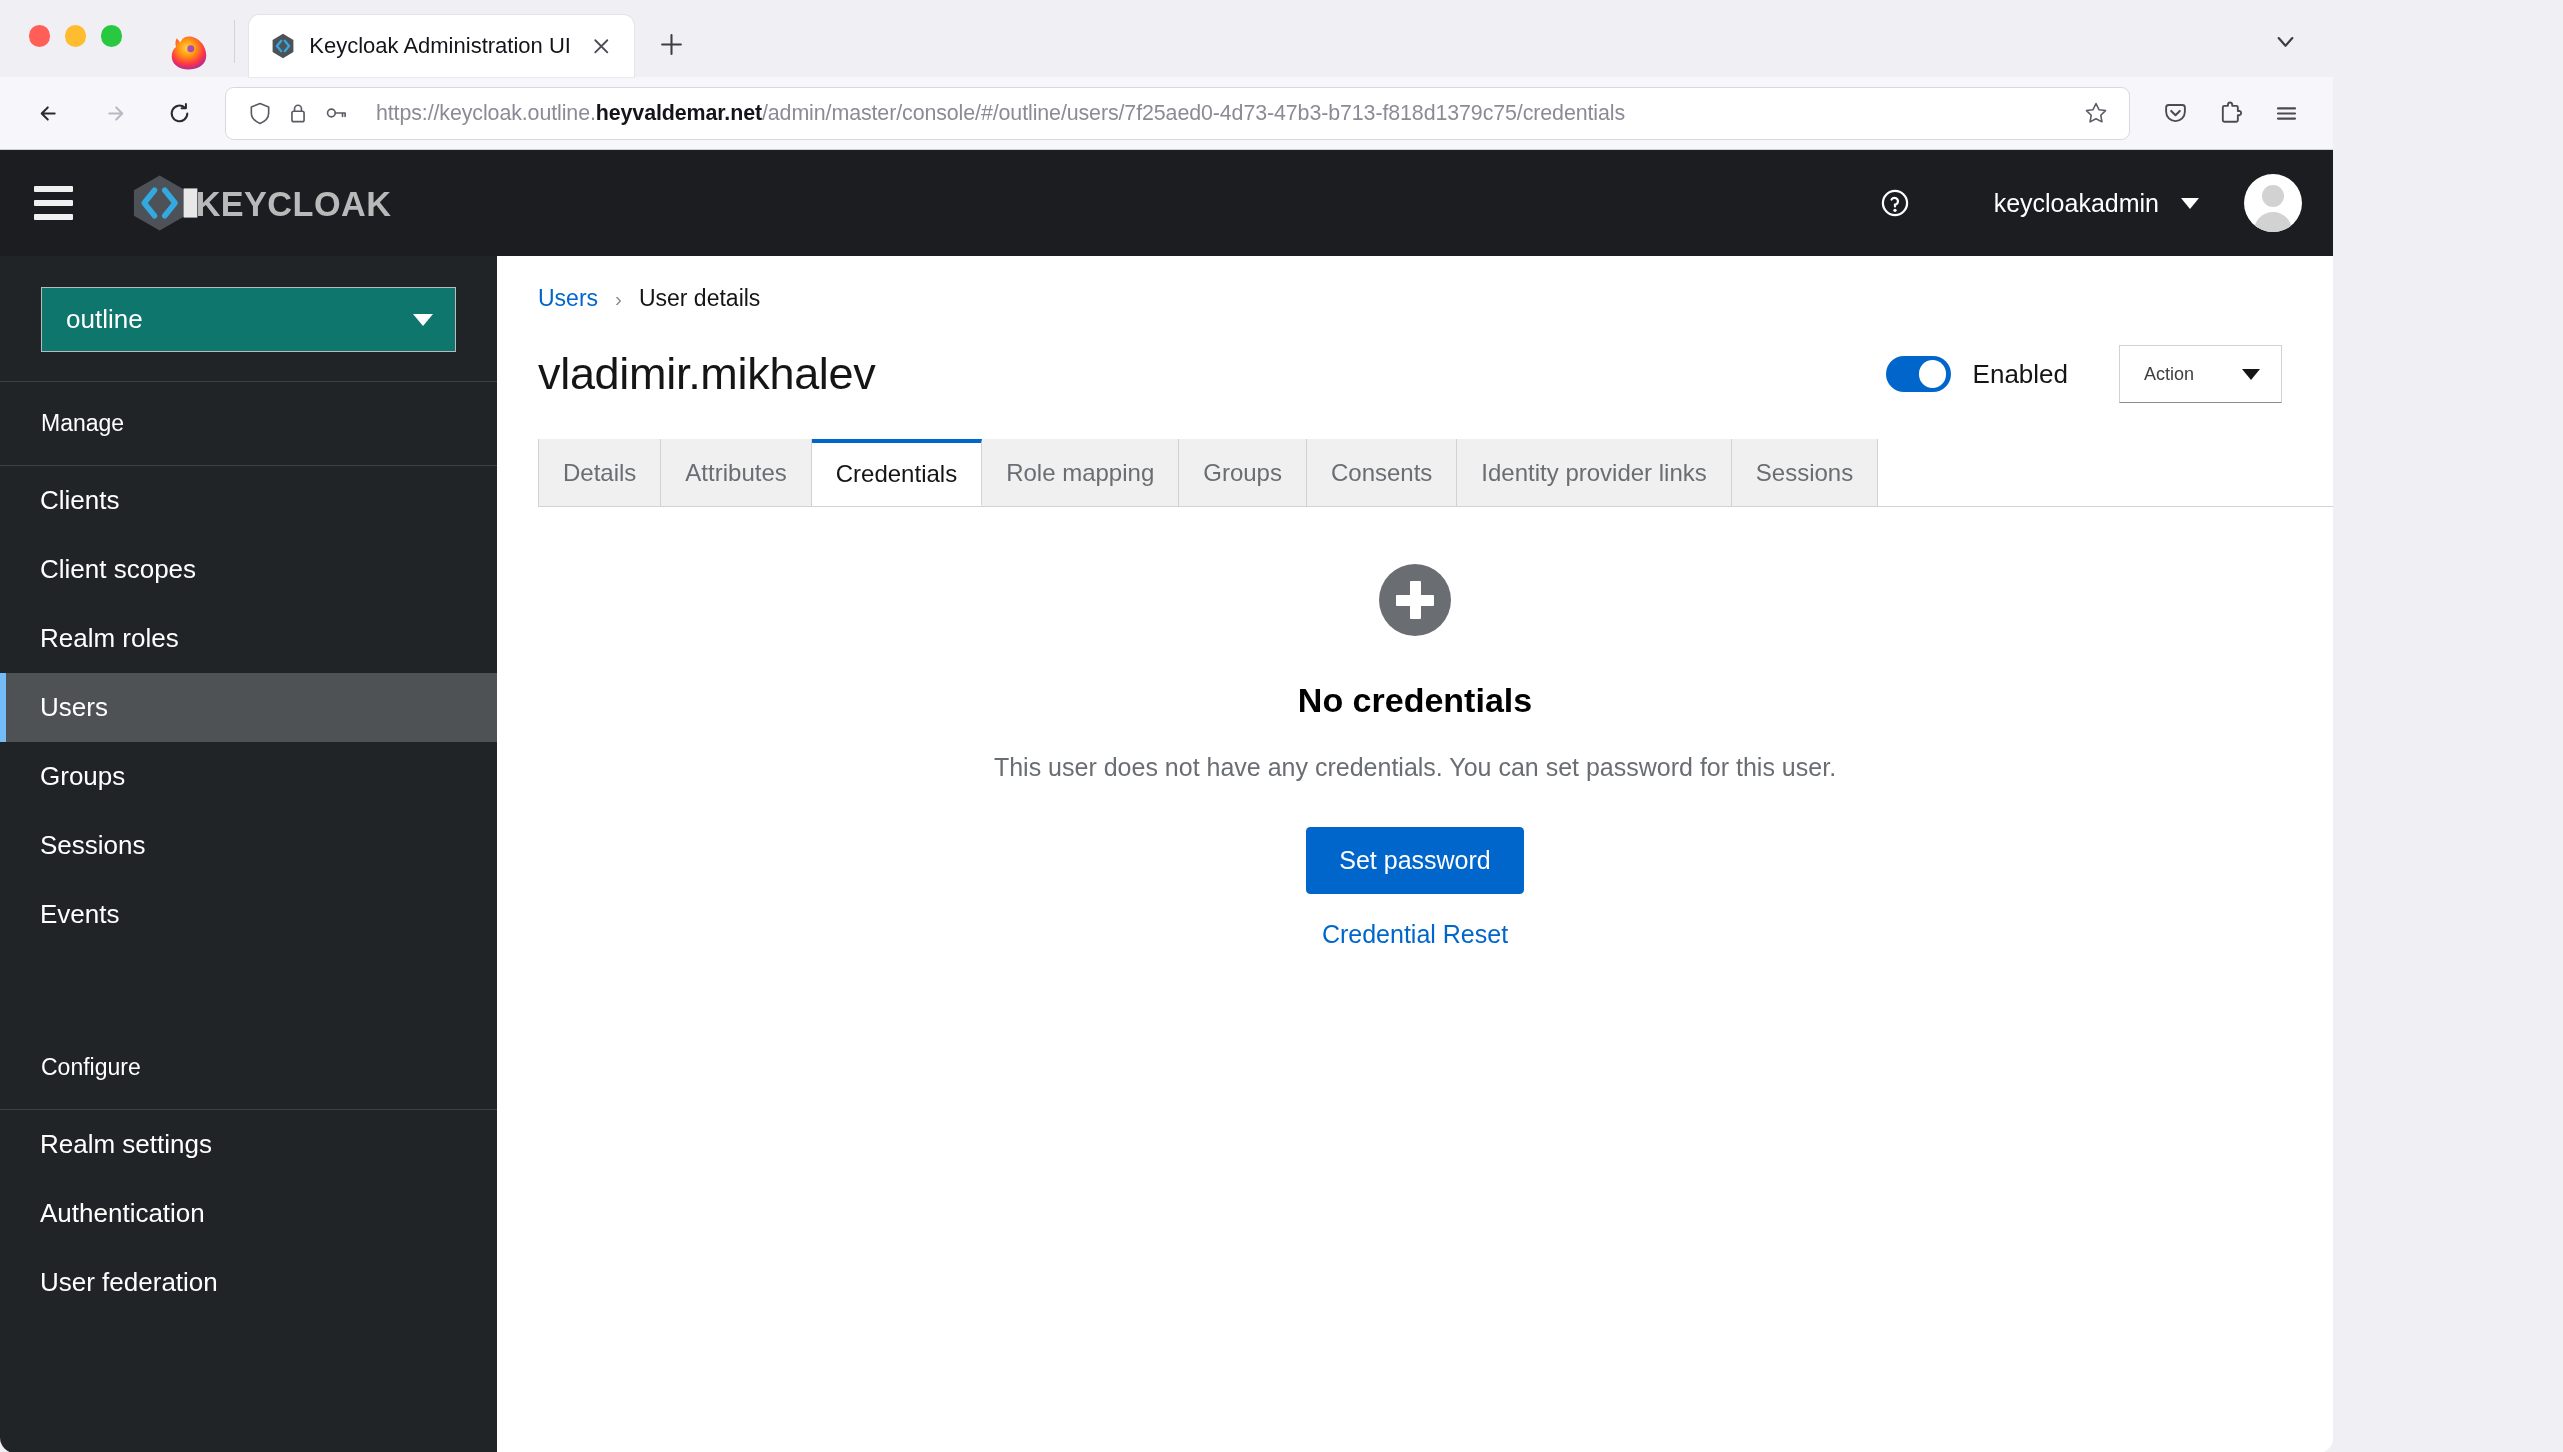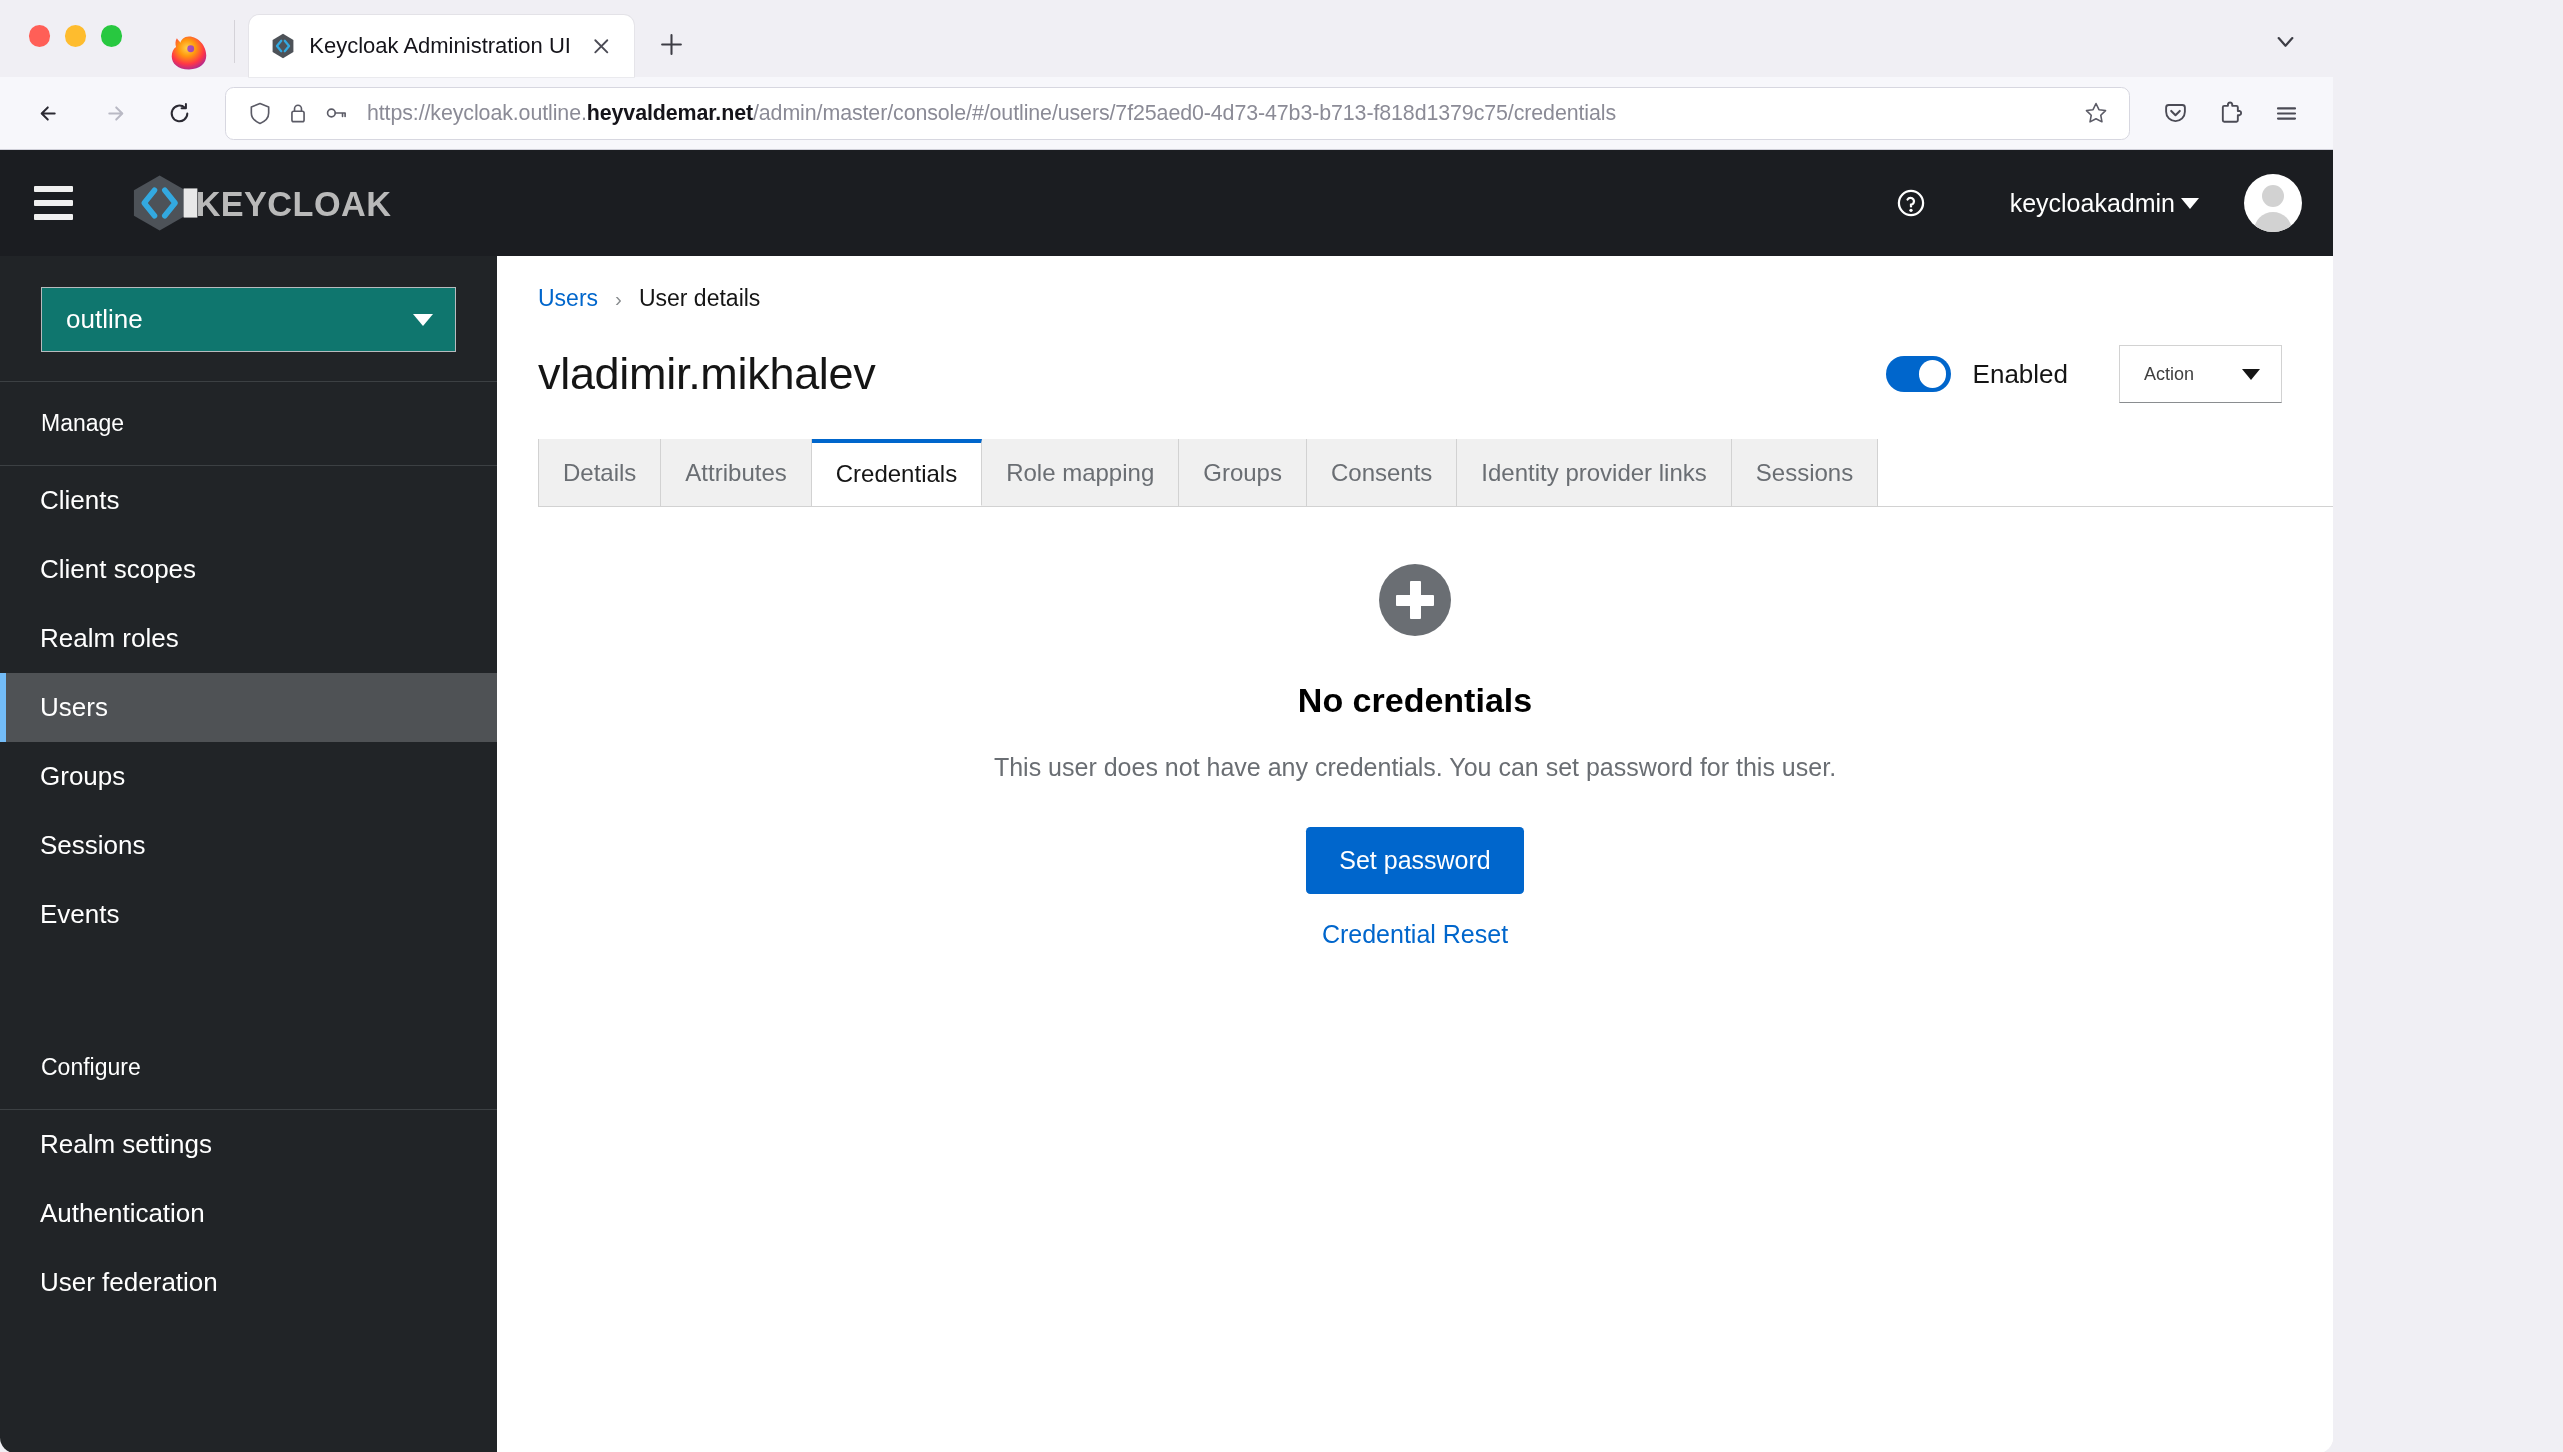--- a/index.html
+++ b/index.html
@@ -85,42 +85,42 @@
     background: #ffffff;
     border: 0.9px solid #d7d7e0;
     border-radius: 8.6px;
     display: flex; align-items: center;
     padding: 0 13.7px 0 15.4px; gap: 0;
   }
   .url-icon { width: 38px; height: 38px; display: flex; align-items: center; justify-content: center; flex: 0 0 auto; }
   .url-text {
     flex: 1; font-size: 21.4px; color: #8b8b96;
     white-space: nowrap; overflow: hidden;
-    margin-left: 12px; letter-spacing: -0.1px;
+    margin-left: 21px; letter-spacing: -0.1px;
   }
   .url-text b { color: #15141a; font-weight: 700; }
   .url-star { width: 39px; height: 39px; display: flex; align-items: center; justify-content: center; }
   .toolbtn { width: 50px; height: 50px; margin-left: 5.1px; display: flex; align-items: center; justify-content: center; border-radius: 6.9px; }
 
   
   .app { flex: 1; display: flex; flex-direction: column; background: #fff; min-height: 0; }
 
   .kc-header {
     height: 106px; flex: 0 0 106px;
     background: #1b1d21;
     display: flex; align-items: center;
     padding: 0 31px 0 34px;
   }
   .burger { width: 50px; height: 50px; display: flex; flex-direction: column; justify-content: center; gap: 7.7px; cursor: pointer; }
   .burger span { display: block; width: 39px; height: 6px; background: #f0f0f0; border-radius: 0.9px; }
   .kc-logo { display: flex; align-items: center; margin-left: 43px; gap: 0; }
   .kc-logo svg { display: block; }
   .kc-header-spacer { flex: 1; }
   .help-icon { width: 48px; height: 48px; display: flex; align-items: center; justify-content: center; }
-  .kc-user { display: flex; align-items: center; gap: 6px; margin-left: 75px; }
+  .kc-user { display: flex; align-items: center; gap: 22px; margin-left: 75px; }
   .kc-username { color: #fff; font-size: 25px; }
   .caret-down { width: 0; height: 0; border-left: 9.4px solid transparent; border-right: 9.4px solid transparent; border-top: 11px solid #fff; }
   .avatar { width: 58px; height: 58px; border-radius: 50%; background: #fff; margin-left: 45px; overflow: hidden; position: relative; }
   .avatar .head { position: absolute; width: 22px; height: 22px; border-radius: 50%; background: #d2d2d2; left: 18px; top: 11px; }
   .avatar .body { position: absolute; width: 38px; height: 26px; border-radius: 19px 19px 0 0; background: #d2d2d2; left: 10.3px; top: 38px; }
 
   .kc-body { flex: 1; display: flex; min-height: 0; }
 
   .sidebar {
     width: 497px; flex: 0 0 497px;

